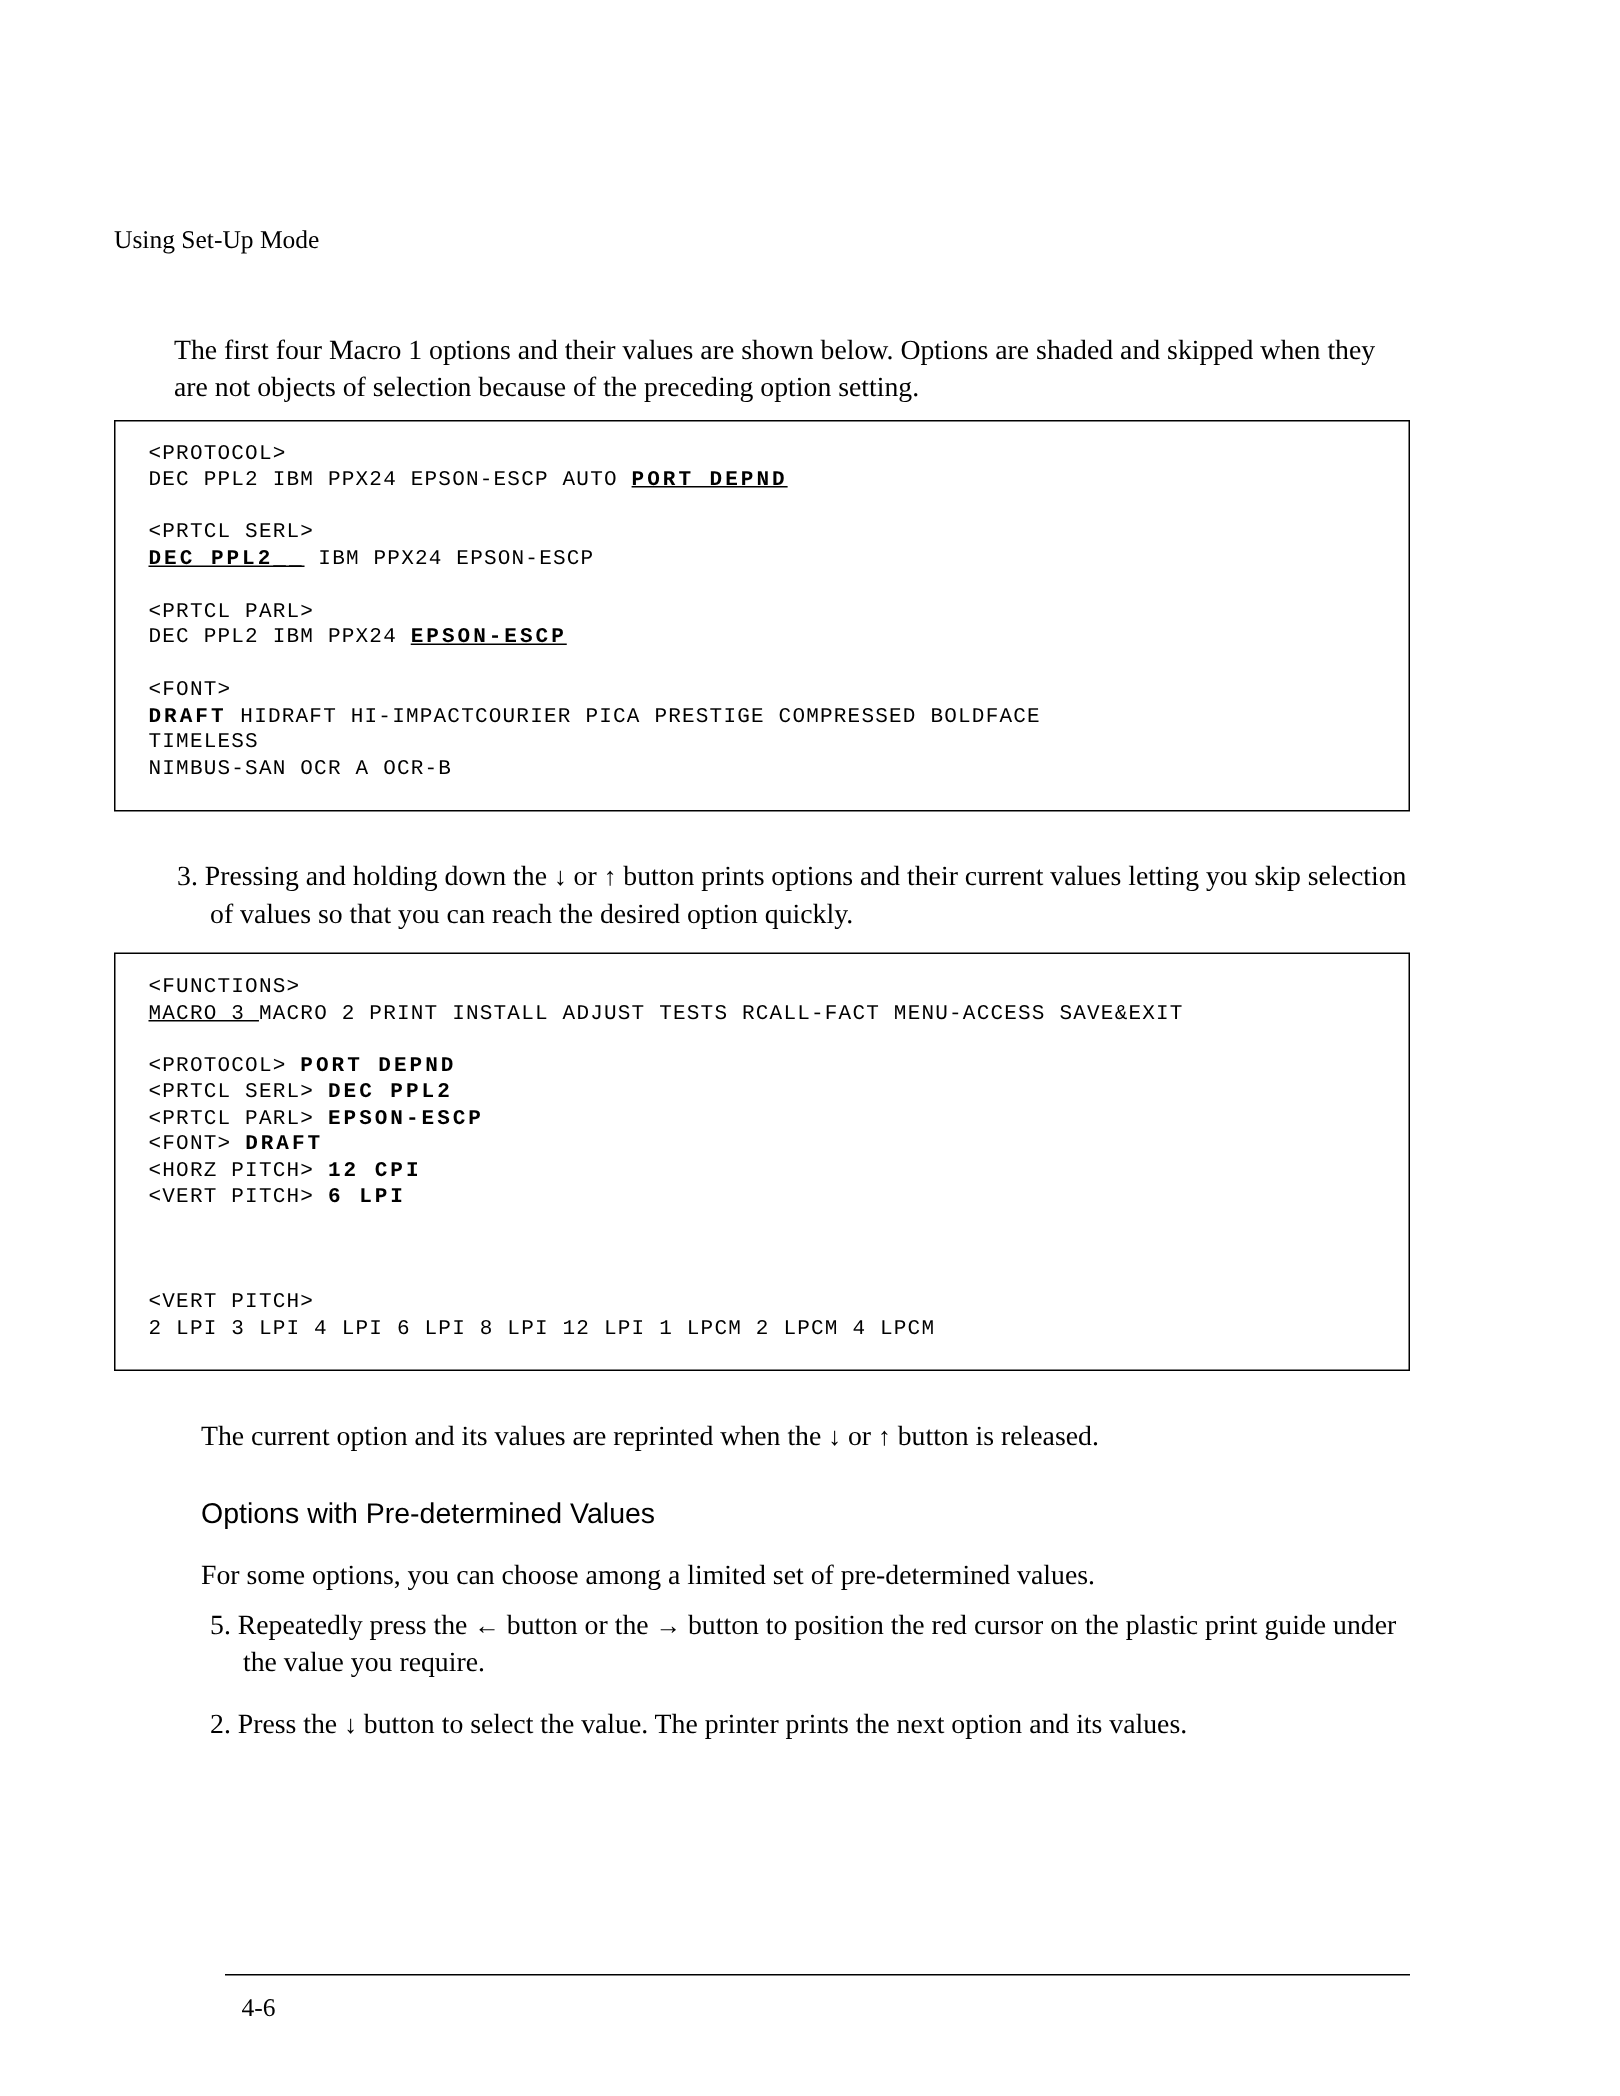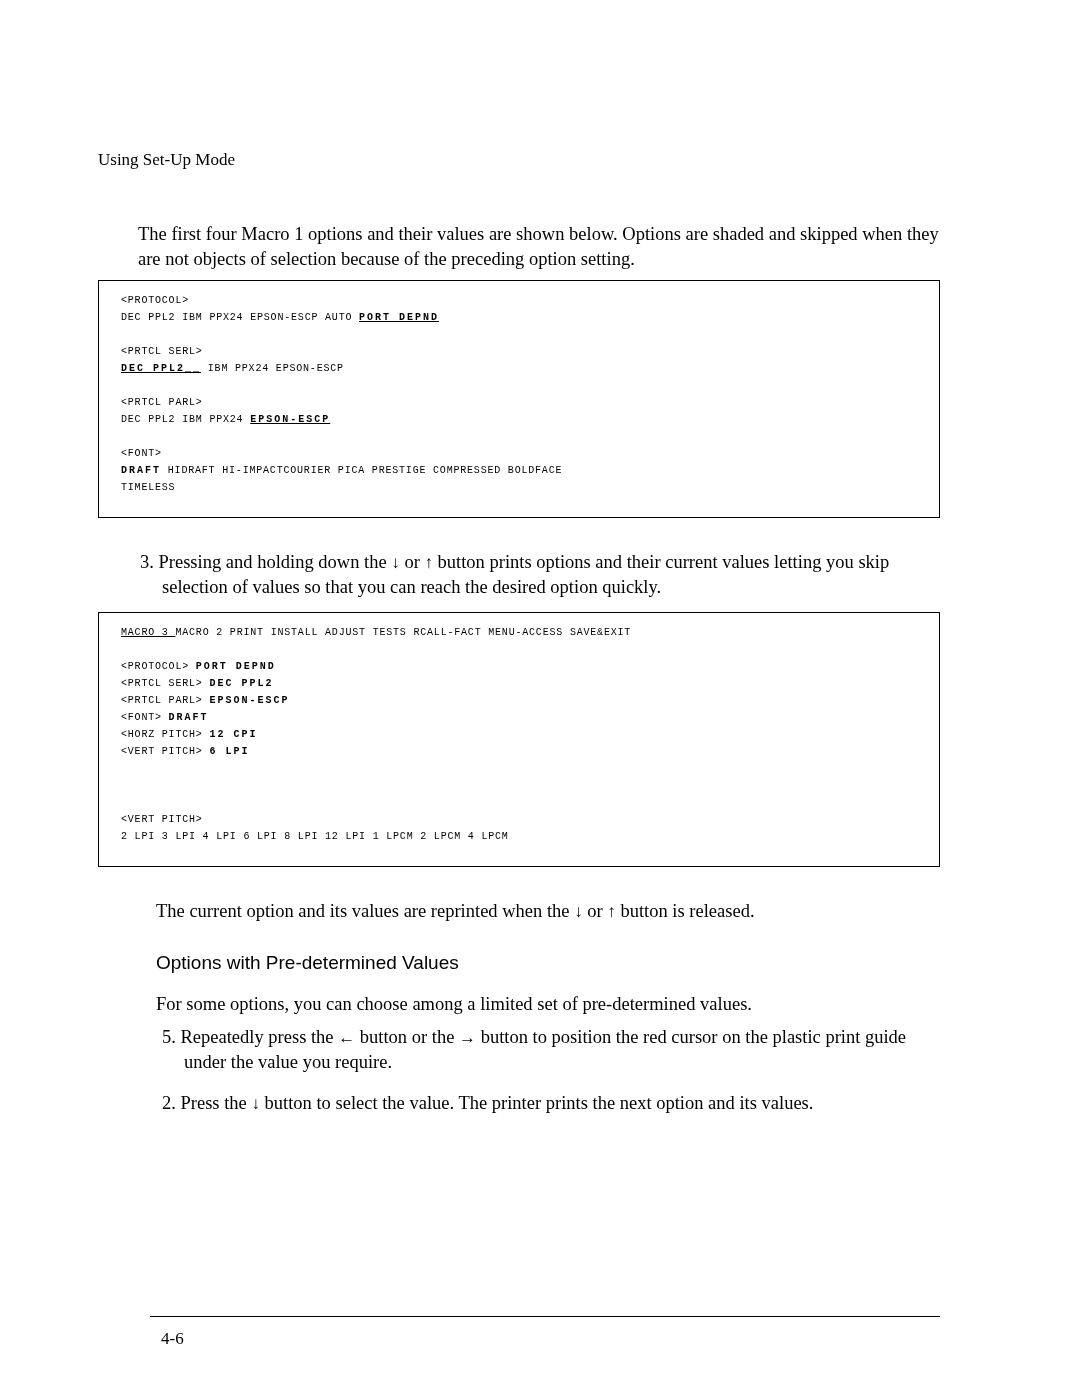--- a/index.html
+++ b/index.html
@@ -5,21 +5,21 @@
   html, body {
     margin: 0;
     padding: 0;
     background: #fff;
     color: #000;
     font-family: "Times New Roman", Times, serif;
   }
   .page {
     width: 1080px;
     min-height: 1397px;
-    padding: 150px 140px 60px 98px;
+    padding: 150px 140px 60px 76px;
     box-sizing: border-box;
     position: relative;
   }
   .section-header {
     font-size: 17px;
     margin-bottom: 52px;
   }
   .body-text {
     font-size: 18.5px;
     line-height: 1.35;
@@ -32,21 +32,21 @@
   }
   .ol-indent {
     padding-left: 28px;
     text-indent: -22px;
   }
   .code-box {
     border: 1px solid #000;
     margin: 8px 0 32px 0;
     padding: 14px 22px 18px 22px;
     font-family: "Courier New", Courier, monospace;
-    font-size: 10px;
+    font-size: 14px;
     letter-spacing: 0.8px;
     white-space: nowrap;
     overflow: hidden;
   }
   .mono-line {
     line-height: 1.25;
     min-height: 17px;
   }
   .bold { font-weight: bold; letter-spacing: 2px; }
   .u { text-decoration: underline; }
@@ -98,27 +98,29 @@
     <div class="mono-line">&lt;PRTCL  PARL&gt;</div>
     <div class="mono-line">
       <span>DEC  PPL2  IBM  PPX24 </span><span class="bold u">EPSON-ESCP</span>
     </div>
     <div class="mono-line">&nbsp;</div>
     <div class="mono-line">&lt;FONT&gt;</div>
     <div class="mono-line">
       <span class="bold">DRAFT</span><span>   HIDRAFT  HI-IMPACTCOURIER  PICA    PRESTIGE COMPRESSED       BOLDFACE</span>
     </div>
     <div class="mono-line">TIMELESS</div>
+    <div class="mono-line">NIMBUS-SAN         OCR  A    OCR-B</div>
   </div>
 
   <p class="ol-text ol-indent" style="margin-bottom:12px;">
     <span>3.  Pressing and holding down the </span><span class="arrow">↓</span><span>  or  </span><span class="arrow">↑</span><span> button prints options and their current values letting you skip selection of values so that you can reach the desired option quickly.</span>
   </p>
 
   <div class="code-box">
+    <div class="mono-line">&lt;FUNCTIONS&gt;</div>
     <div class="mono-line">
       <span class="u">MACRO 3 </span><span>MACRO 2 PRINT  INSTALL ADJUST TESTS  RCALL-FACT MENU-ACCESS SAVE&amp;EXIT</span>
     </div>
     <div class="mono-line">&nbsp;</div>
     <div class="mono-line">
       <span>&lt;PROTOCOL&gt;               </span><span class="bold">PORT   DEPND</span>
     </div>
     <div class="mono-line">
       <span>&lt;PRTCL  SERL&gt;       </span><span class="bold">DEC   PPL2</span>
     </div>

